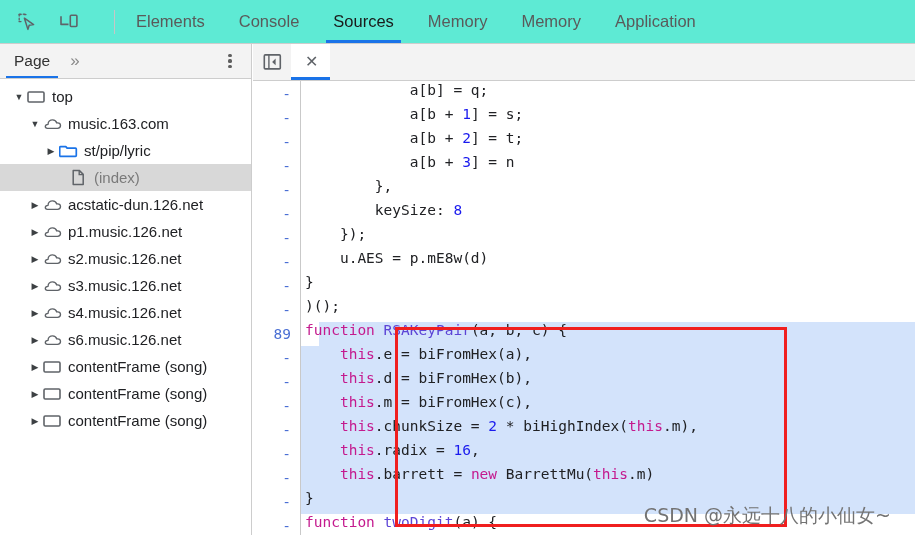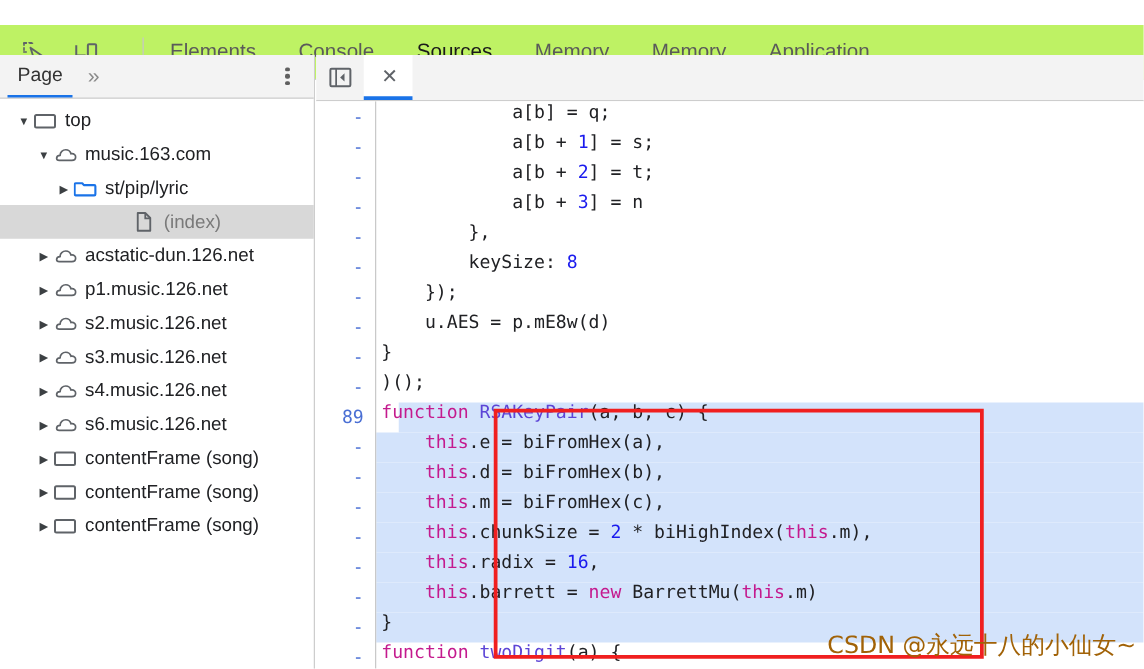--- a/index.html
+++ b/index.html
@@ -13,23 +13,23 @@
   #app {
     position: relative;
     width: 915px; height: 535px;
     background: #ffffff;
   }
 
   
   .devtools-topbar {
     position: absolute; left: 0; top: 0;
     width: 915px; height: 44px;
-    background: #bef264;
+    background: #5eead4;
     border-bottom: 1px solid #cdcdcd;
-    display: flex; align-items: flex-start; margin-top: 20px;
+    display: flex; align-items: flex-start;
   }
   .tool-icons {
     display: flex; align-items: center;
     padding-left: 14px; gap: 16px;
     height: 100%;
   }
   .tool-icon {
     width: 26px; height: 26px;
     display: flex; align-items: center; justify-content: center;
     cursor: pointer;
@@ -225,23 +225,23 @@
 
   .red-box {
     position: absolute;
     border: 3px solid #f01f1f;
     z-index: 6;
     pointer-events: none;
   }
 
   .watermark {
     position: absolute;
-    right: 6px; bottom: 6px;
+    right: 24px; bottom: 6px;
     font-size: 19px;
-    color: #a16207;
+    color: #737373;
     white-space: nowrap;
     z-index: 8;
     pointer-events: none;
     font-family: "DejaVu Sans", sans-serif;
   }
 </style>
 </head>
 <body>
 
 <div id="app">
@@ -325,21 +325,21 @@
       <div class="tree-row" style="padding-left:44px;">
         <span class="twisty">▶</span>
         <span class="tree-icon">
           <svg width="19" height="15" viewBox="0 0 19 15">
               <path d="M1.6 3.6h5.2l1.3 1.5h8.3c.5 0 .9.4.9.9v6.4c0 .5-.4.9-.9.9H1.6c-.5 0-.9-.4-.9-.9V4.5c0-.5.4-.9.9-.9z" fill="none" stroke="#1a73e8" stroke-width="1.7" stroke-linejoin="round"></path>
             </svg>
         </span>
         <span class="tree-label">st/pip/lyric</span>
       </div>
 
-      <div class="tree-row selected" style="padding-left:91px;">
+      <div class="tree-row selected" style="padding-left:54px;">
         <span class="twisty empty">▶</span>
         <span class="tree-icon">
           <svg width="16" height="17" viewBox="0 0 16 17">
               <path d="M3.2 1.4h6l4 4v10.2H3.2z" fill="none" stroke="#5f6368" stroke-width="1.5" stroke-linejoin="round"></path>
               <path d="M9.2 1.5v4.1h4" fill="none" stroke="#5f6368" stroke-width="1.4"></path>
             </svg>
         </span>
         <span class="tree-label muted">(index)</span>
       </div>
 

